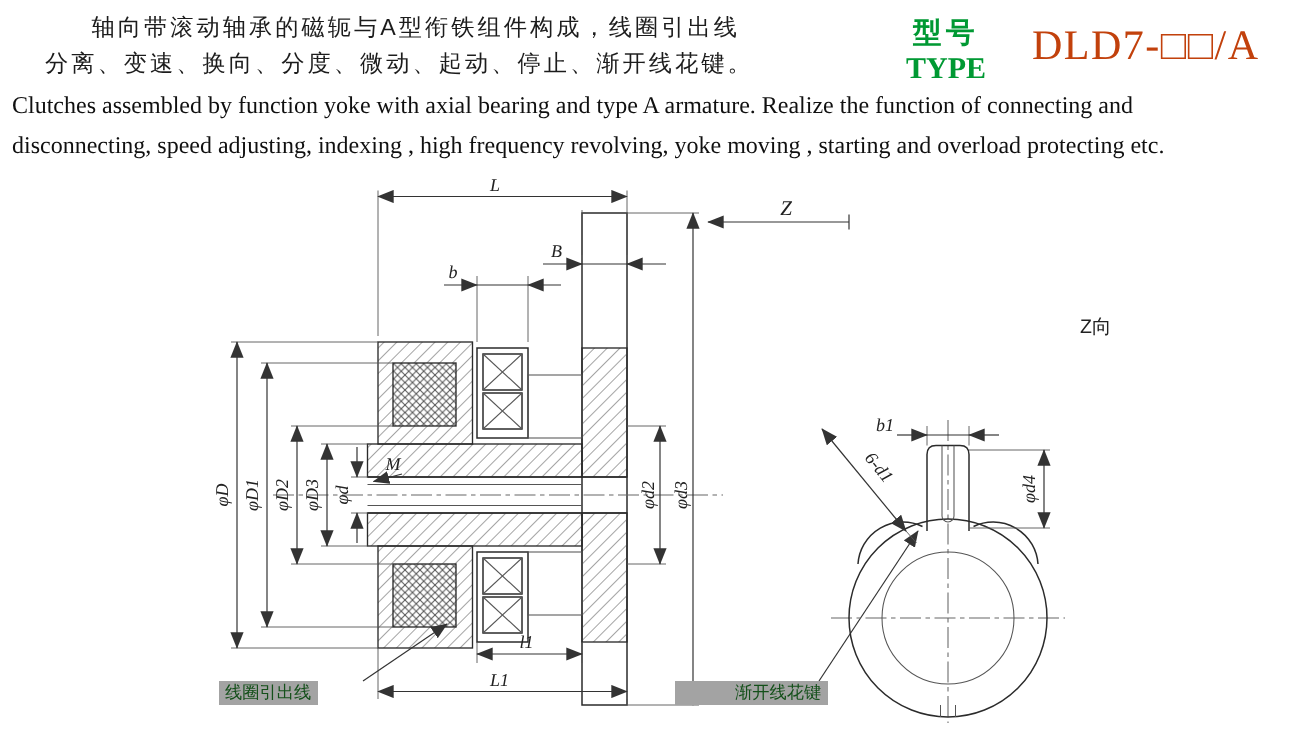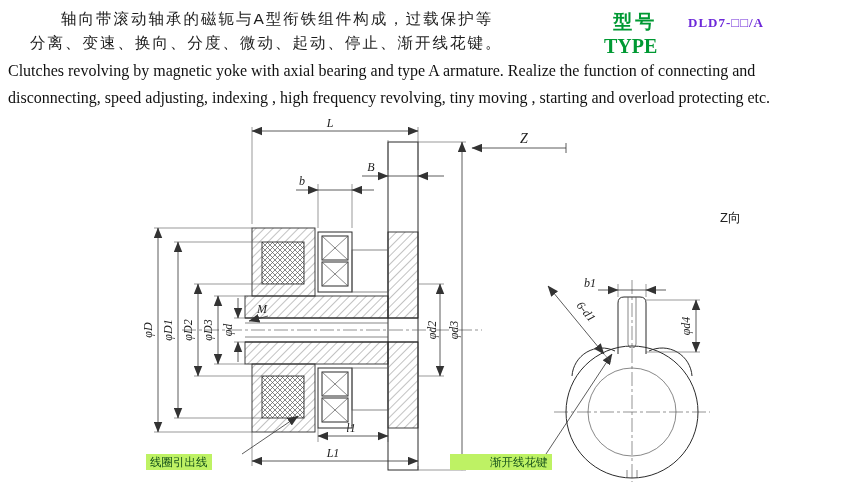--- a/index.html
+++ b/index.html
@@ -3,29 +3,29 @@
 <meta charset="utf-8">
 <style>
   html,body{margin:0;padding:0;background:#fff;}
   .page{position:relative;width:859px;height:486px;background:#fff;overflow:hidden;
         font-family:"Liberation Sans",sans-serif;}
   .drawing-svg{position:absolute;left:0;top:0;z-index:1;}
   .hdr{position:absolute;z-index:2;}
   .cn-text{left:30px;top:7px;width:585px;font-size:15.5px;color:#1c1c1c;
            letter-spacing:2px;line-height:24px;}
   .cn-text .indent{text-indent:2em;}
-  .model-block{left:604px;top:9px;text-align:right;color:#009933;font-weight:bold;}
+  .model-block{left:604px;top:9px;text-align:center;color:#009933;font-weight:bold;}
   .model-block .cn-label{font-size:19px;letter-spacing:3px;}
   .model-block .en-label{font-size:20px;font-family:"Liberation Serif",serif;}
-  .model-code{left:688px;top:15px;font-size:13px;font-weight:bold;color:#6d28d9;
+  .model-code{left:688px;top:15px;font-size:28px;font-weight:normal;color:#c2410c;
               font-family:"Liberation Serif",serif;letter-spacing:1px;}
   .en-text{left:8px;top:58px;width:848px;font-family:"Liberation Serif",serif;
            font-size:16px;color:#101010;line-height:26.5px;}
   .callout{position:absolute;z-index:2;font-size:11.5px;line-height:14px;
-           background:#bef264;color:#14501a;padding:1px 4px;white-space:nowrap;}
+           background:#a3a3a3;color:#14501a;padding:1px 4px;white-space:nowrap;}
   .callout-left{left:146px;top:454px;}
   .callout-right{left:450px;top:454px;padding-left:40px;}
 
   
   .ln{stroke:#2b2b2b;stroke-width:1;fill:none;}
   .lnf{stroke:#2b2b2b;stroke-width:1;fill:#ffffff;}
   .thin{stroke:#555;stroke-width:.7;fill:none;}
   .hat{fill:url(#h1);stroke:#2b2b2b;stroke-width:.9;}
   .coilh{fill:url(#h2);stroke:#2b2b2b;stroke-width:.9;}
   .white{fill:#ffffff;stroke:none;}
@@ -204,32 +204,32 @@
       <text x="596" y="287" text-anchor="end" class="dl">b1</text>
 
       <line x1="646" y1="300" x2="700" y2="300" class="ext"></line>
       <line x1="646" y1="352" x2="700" y2="352" class="ext"></line>
       <line x1="696" y1="300" x2="696" y2="352" class="dim" marker-start="url(#ar)" marker-end="url(#ar)"></line>
       <text x="690" y="326" text-anchor="middle" transform="rotate(-90 690 326)" class="dl">φd4</text>
     </g>
   </svg>
 
   <div class="hdr cn-text">
-    <div class="indent">轴向带滚动轴承的磁轭与A型衔铁组件构成，过载保护等</div>
+    <div class="indent">轴向带滚动轴承的磁轭与A型衔铁组件构成，线圈引出线</div>
     <div>分离、变速、换向、分度、微动、起动、停止、渐开线花键。</div>
   </div>
 
   <div class="hdr model-block">
     <div class="cn-label">型号</div>
     <div class="en-label">TYPE</div>
   </div>
 
   <div class="hdr model-code">DLD7-□□/A</div>
 
   <div class="hdr en-text">
-    <div>Clutches revolving by magnetic yoke with axial bearing and type A armature. Realize the function of connecting and</div>
-    <div>disconnecting, speed adjusting, indexing , high frequency revolving, tiny moving , starting and overload protecting etc.</div>
+    <div>Clutches assembled by function yoke with axial bearing and type A armature. Realize the function of connecting and</div>
+    <div>disconnecting, speed adjusting, indexing , high frequency revolving, yoke moving , starting and overload protecting etc.</div>
   </div>
 
   <div class="callout callout-left">线圈引出线</div>
   <div class="callout callout-right">渐开线花键</div>
 
 </div>
 
 </body></html>

